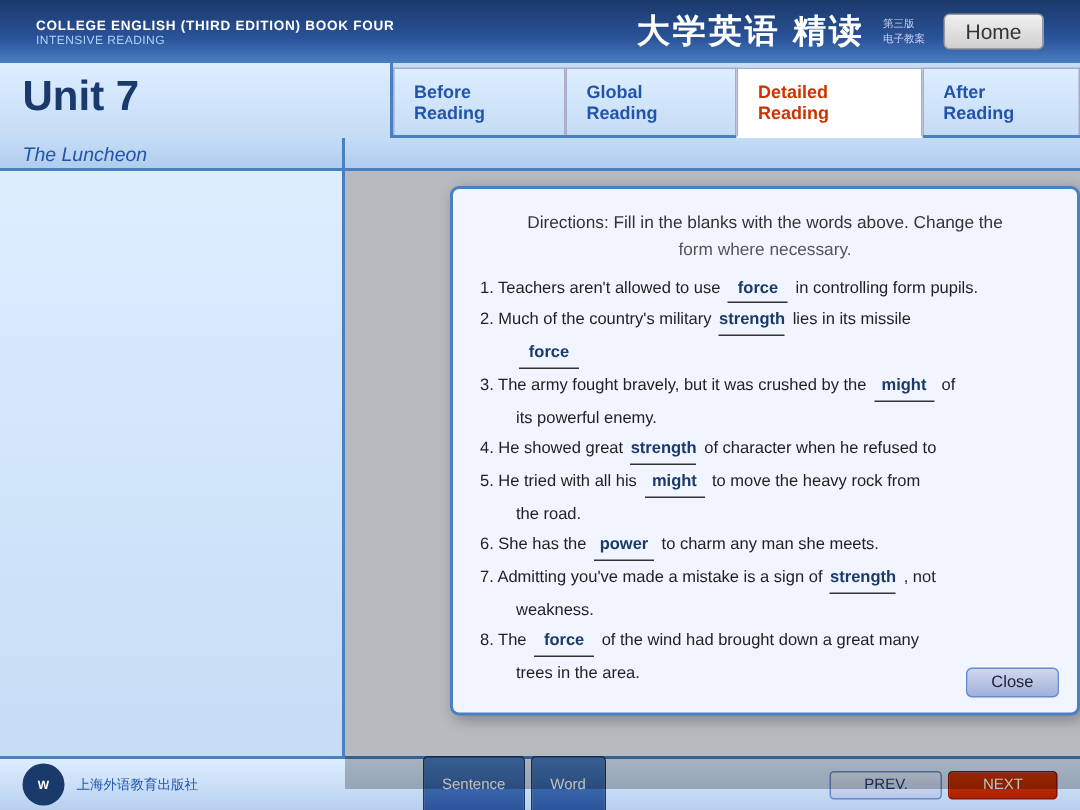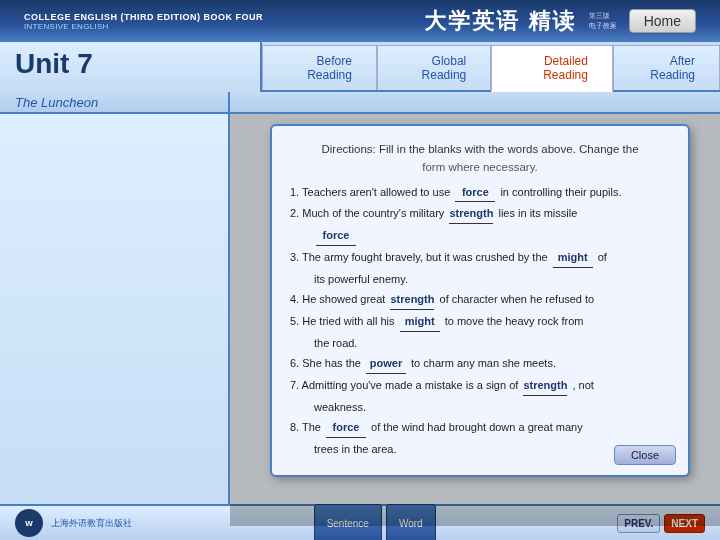--- a/index.html
+++ b/index.html
@@ -69,30 +69,30 @@
     }
 
     
     .tabs-nav {
       display: flex;
       background: #c5dcf5;
       border-bottom: 2px solid #4a7fc1;
       margin-left: 230px;
     }
     .tab-item {
-      padding: 8px 24px;
+      padding: 8px 13px;
       font-size: 12px;
-      font-weight: normal;
+      font-weight: bold;
       color: #2255aa;
       cursor: pointer;
       border-top: 1px solid #aac;
       border-left: 1px solid #aac;
       border-right: 1px solid #aac;
       background: linear-gradient(180deg, #ddeeff 0%, #c5dcf5 100%);
-      text-align: right;
+      text-align: left;
       min-width: 100px;
     }
     .tab-item.active {
       background: #fff;
       border-bottom: 2px solid #fff;
       color: #cc3300;
       position: relative;
       top: 2px;
     }
 
@@ -129,21 +129,21 @@
     
     .popup-overlay {
       position: absolute;
       top: 0;
       left: 0;
       right: 0;
       bottom: 0;
       background: rgba(0,0,0,0.25);
       display: flex;
       align-items: flex-start;
-      justify-content: center;
+      justify-content: flex-end;
       z-index: 10;
     }
 
     .popup-box {
       background: #f0f5ff;
       border: 2px solid #4a7fc1;
       border-radius: 6px;
       padding: 14px 18px 14px 18px;
       margin: 10px 0 0 10px;
       width: 420px;
@@ -243,24 +243,24 @@
       border: 1px solid #1a3a6b;
     }
     .bottom-nav {
       display: flex;
       gap: 4px;
     }
     .nav-btn {
       background: linear-gradient(180deg, #e0e8f8 0%, #b8c8e8 100%);
       border: 1px solid #6688cc;
       border-radius: 3px;
-      padding: 3px 6px;
+      padding: 3px 22px;
       font-size: 10px;
       color: #1a3a6b;
-      font-weight: bold;
+      font-weight: normal;
       cursor: pointer;
     }
     .nav-btn.next {
       background: linear-gradient(180deg, #cc3300 0%, #aa2200 100%);
       color: #fff;
       border-color: #881100;
     }
 
     
     .passage-snippet {
@@ -272,21 +272,21 @@
       top: 10px;
       width: 220px;
     }
   </style>
 </head>
 <body>
 
 <div class="header-bar">
   <div class="header-left">
     <span class="header-title-top">COLLEGE ENGLISH (THIRD EDITION) BOOK FOUR</span>
-    <span class="header-title-bottom">INTENSIVE ENGLISH</span>
+    <span class="header-title-bottom">INTENSIVE READING</span>
   </div>
   <div class="header-logo-right">
     <span class="logo-text-cn">大学英语 精读</span>
     <div class="logo-sub">
       <span>第三版</span>
       <span>电子教案</span>
     </div>
     <button class="home-btn">Home</button>
   </div>
 </div>
@@ -327,21 +327,21 @@
       <div class="popup-box">
         <div class="popup-directions">
           <div>Directions: Fill in the blanks with the words above. Change the</div>
           <div class="center-line">form where necessary.</div>
         </div>
 
         <ol class="popup-list">
           <li>
             <span>1. Teachers aren't allowed to use </span>
             <span class="fill-word">force</span>
-            <span> in controlling their pupils.</span>
+            <span> in controlling form pupils.</span>
           </li>
           <li>
             <span>2. Much of the country's military </span>
             <span class="fill-word">strength</span>
             <span> lies in its missile</span>
           </li>
           <li style="list-style:none; padding-left: 24px;">
             <span class="fill-word">force</span>
           </li>
           <li>

